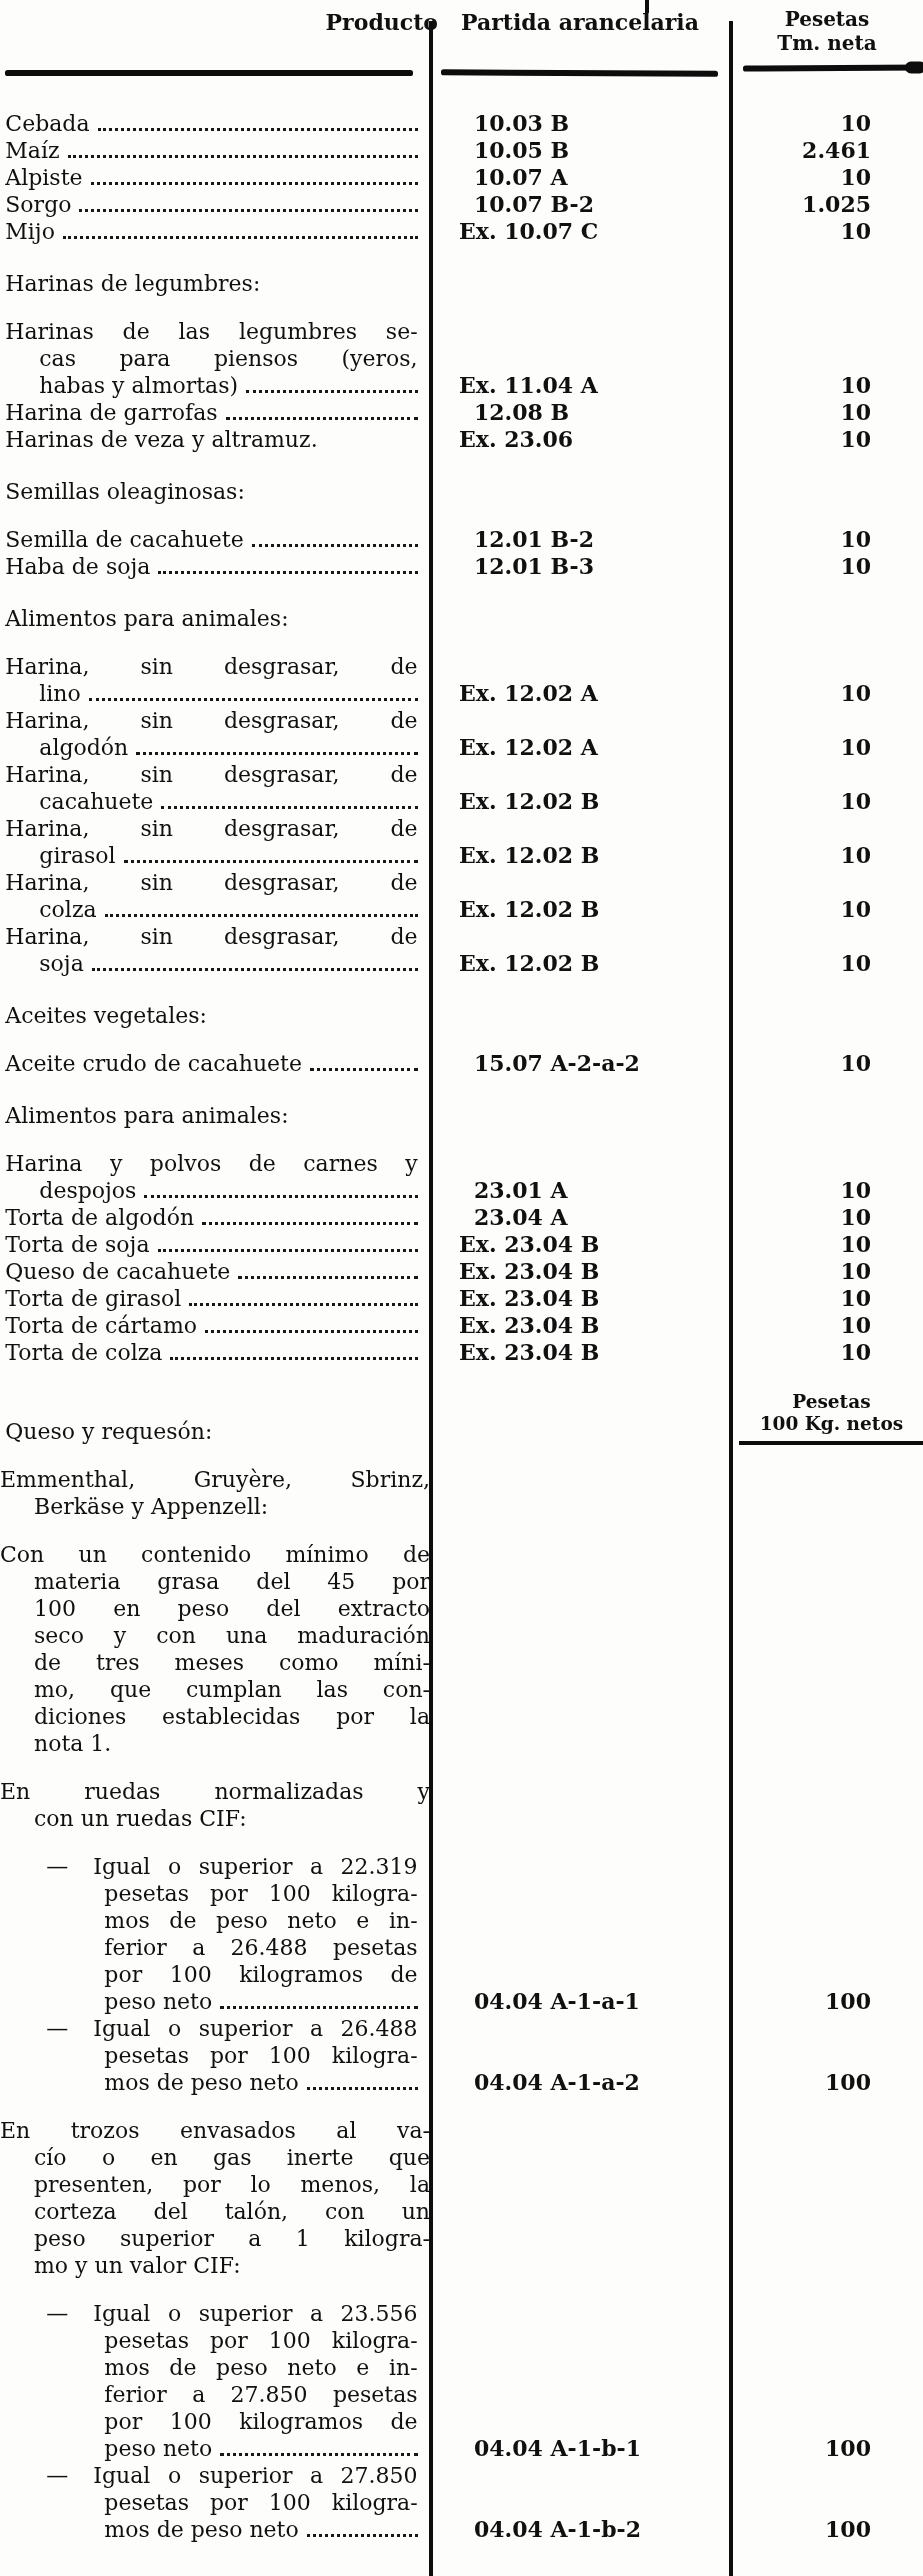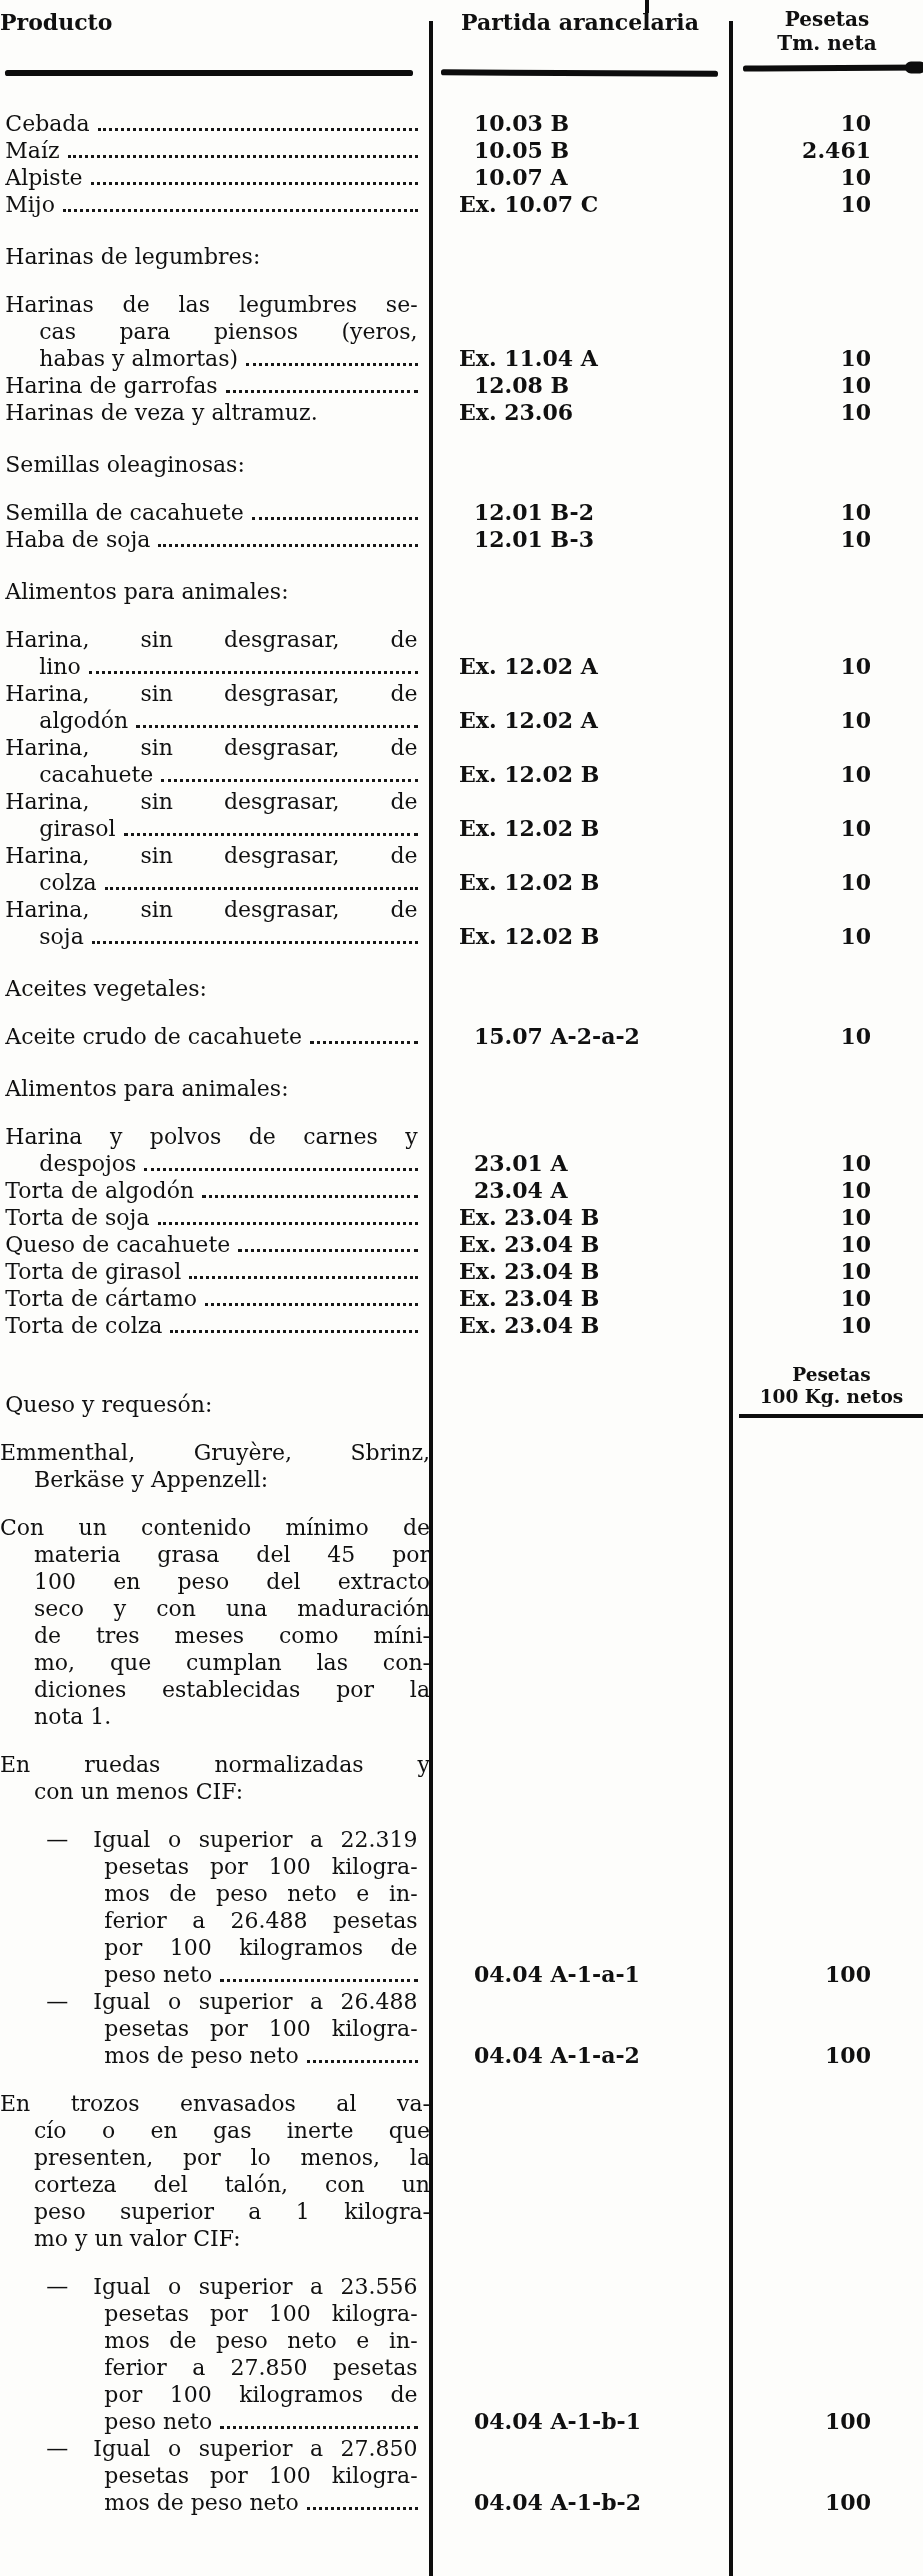--- a/index.html
+++ b/index.html
@@ -10,21 +10,21 @@
     font-size:22px;line-height:27px;
   }
   
   .vline{position:absolute;width:4.4px;background:#0d0d0d;top:21px;bottom:0;}
   .v1{left:429px;}
   .v2{left:729px;}
   .tick{position:absolute;left:645px;top:0;width:3.5px;height:13.2px;background:#0d0d0d;}
 
   
   .hdr{position:absolute;top:0;left:0;width:924px;height:92px;font-weight:bold;}
-  .h1{position:absolute;left:0;width:430px;top:8.8px;text-align:left;}
+  .h1{position:absolute;left:0;width:430px;top:8.8px;text-align:right;padding-left:8px;}
   .h2{position:absolute;left:430px;width:300px;top:8.8px;text-align:center;}
   .h3{position:absolute;left:730px;width:194px;top:7px;text-align:center;font-size:20px;line-height:24px;}
   .hrule{position:absolute;height:6.2px;background:#0d0d0d;top:70px;border-radius:2.6px;}
   .r1{left:5.3px;width:408px;}
   .r2{left:441px;width:277px;transform:rotate(.3deg);}
   .r3{left:743px;width:181px;top:65px;transform:rotate(-.4deg);}
   .r3::after{content:"";position:absolute;right:-1.8px;top:-3.5px;width:21px;height:12.4px;background:#0d0d0d;border-radius:6.2px;}
 
   .content{position:absolute;top:94px;left:0;width:924px;}
   .content > :first-child{margin-top:16px;}
@@ -102,20 +102,30 @@
               <span class="ptext">Alpiste</span>
               <span class="leader"></span>
             </div>
           </div>
           <div class="code">10.07 A</div>
           <div class="val">10</div>
         </div>
         <div class="row">
           <div class="pcell">
             <div class="pline i0 flexline">
+              <span class="ptext">Sorgo</span>
+              <span class="leader"></span>
+            </div>
+          </div>
+          <div class="code">10.07 B-2</div>
+          <div class="val">1.025</div>
+        </div>
+        <div class="row">
+          <div class="pcell">
+            <div class="pline i0 flexline">
               <span class="ptext">Mijo</span>
               <span class="leader"></span>
             </div>
           </div>
           <div class="code ex">Ex. 10.07 C</div>
           <div class="val">10</div>
         </div>
       </div>
       <div class="block-heading">
         <div class="heading-text">Harinas de legumbres:</div>
@@ -355,21 +365,21 @@
         <div class="pline i1 just"><span>materia grasa del 45 por</span></div>
         <div class="pline i1 just"><span>100 en peso del extracto</span></div>
         <div class="pline i1 just"><span>seco y con una maduración</span></div>
         <div class="pline i1 just"><span>de tres meses como míni-</span></div>
         <div class="pline i1 just"><span>mo, que cumplan las con-</span></div>
         <div class="pline i1 just"><span>diciones establecidas por la</span></div>
         <div class="pline i1"><span>nota 1.</span></div>
       </div>
       <div class="block-para">
         <div class="pline i0 just"><span>En ruedas normalizadas y</span></div>
-        <div class="pline i1"><span>con un menos CIF:</span></div>
+        <div class="pline i1"><span>con un ruedas CIF:</span></div>
       </div>
       <div class="block-rows">
         <div class="row">
           <div class="pcell">
             <div class="pline i2 just"><span class="dash">—</span><span>Igual o superior a 22.319</span></div>
             <div class="pline i3 just"><span>pesetas por 100 kilogra-</span></div>
             <div class="pline i3 just"><span>mos de peso neto e in-</span></div>
             <div class="pline i3 just"><span>ferior a 26.488 pesetas</span></div>
             <div class="pline i3 just"><span>por 100 kilogramos de</span></div>
             <div class="pline i3 flexline">

